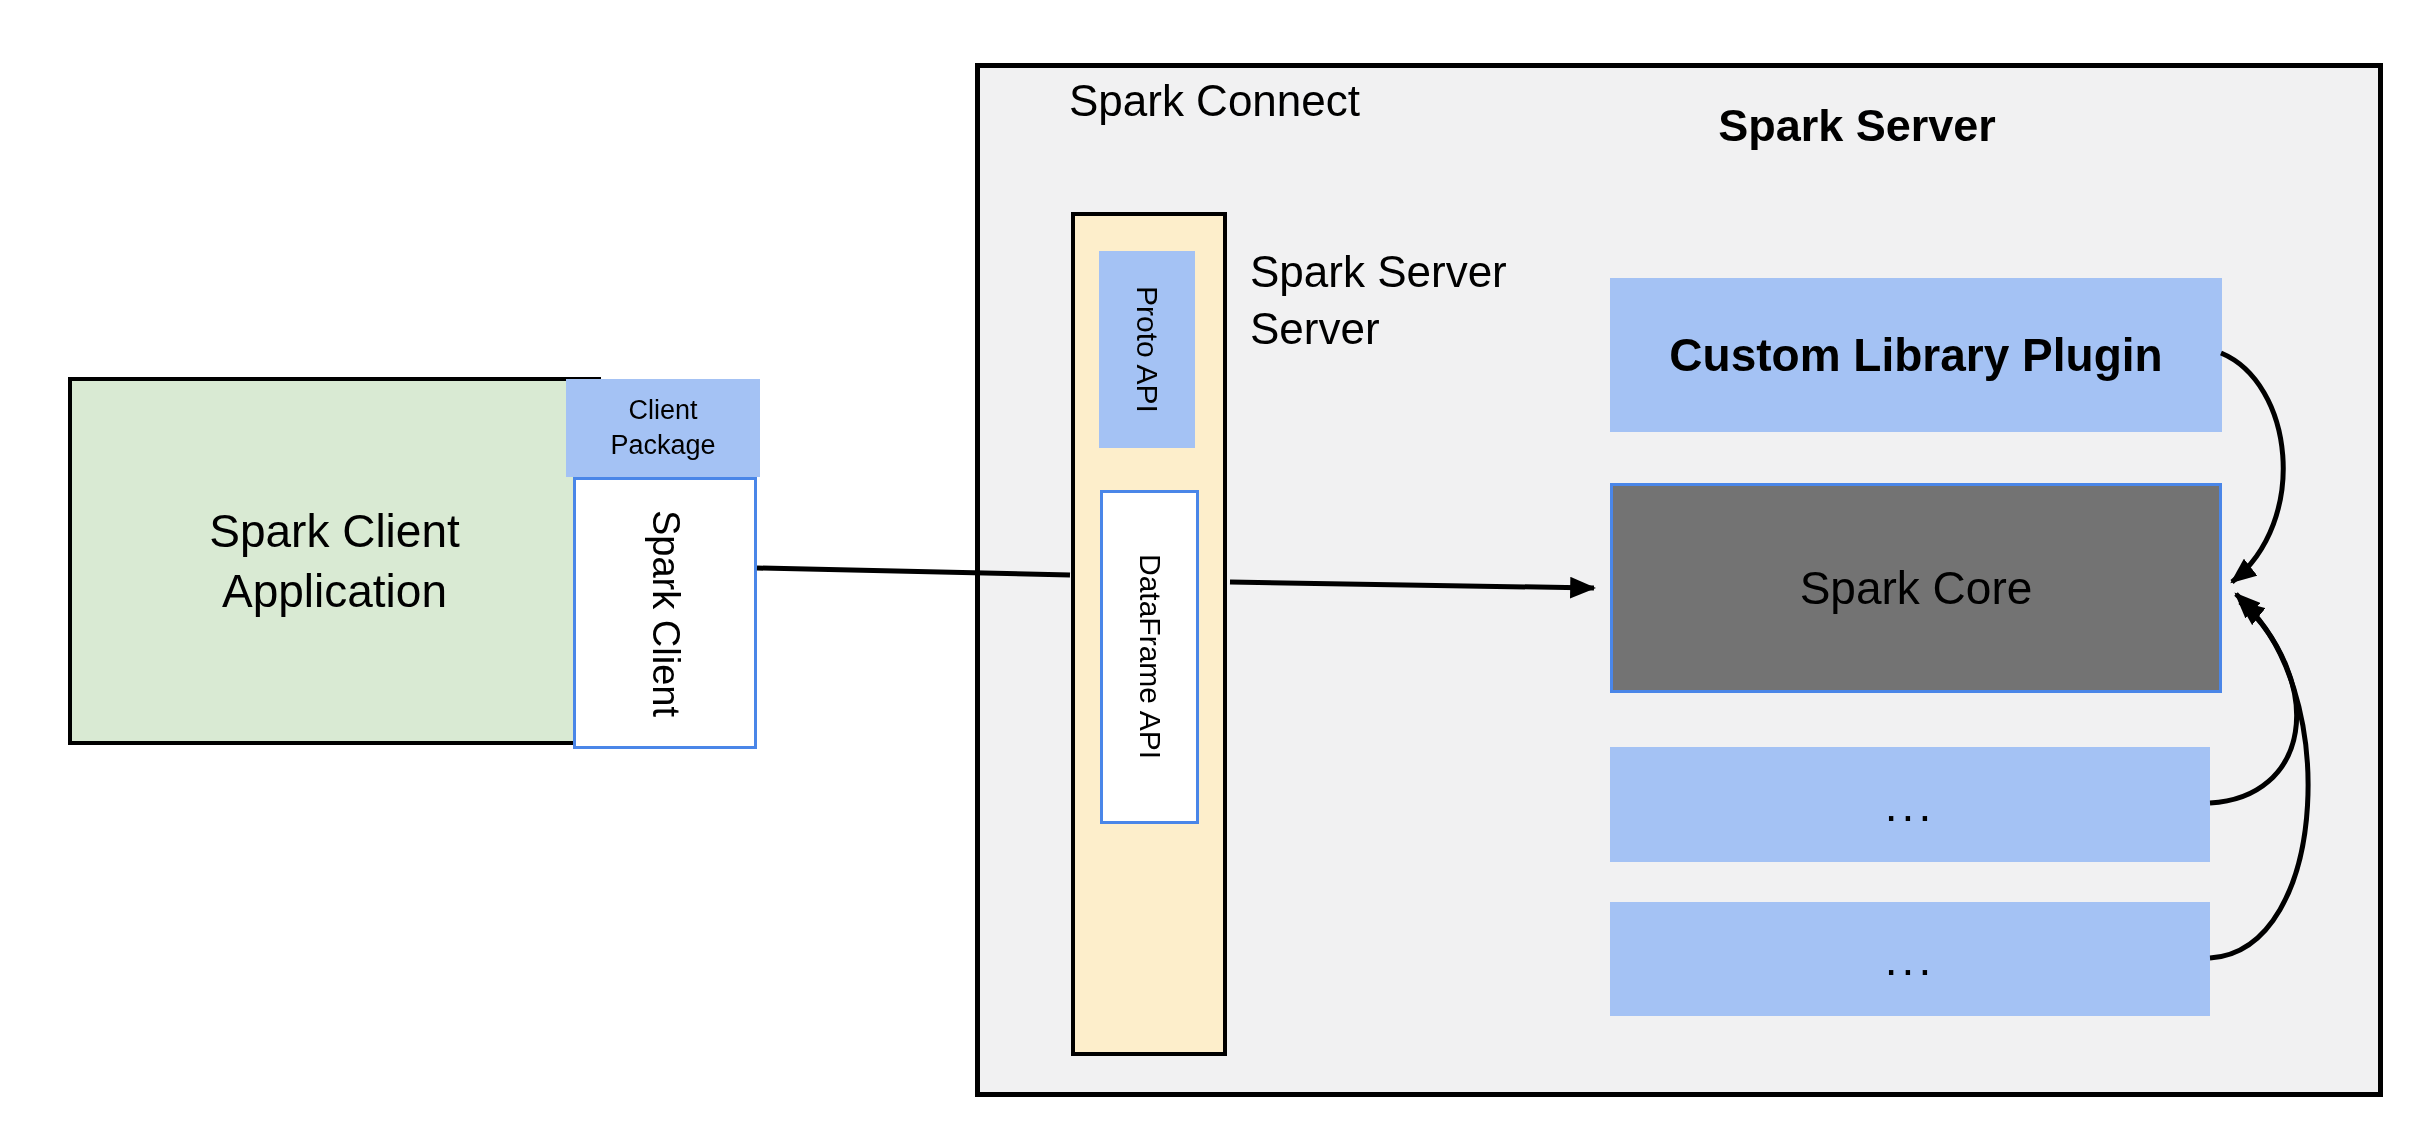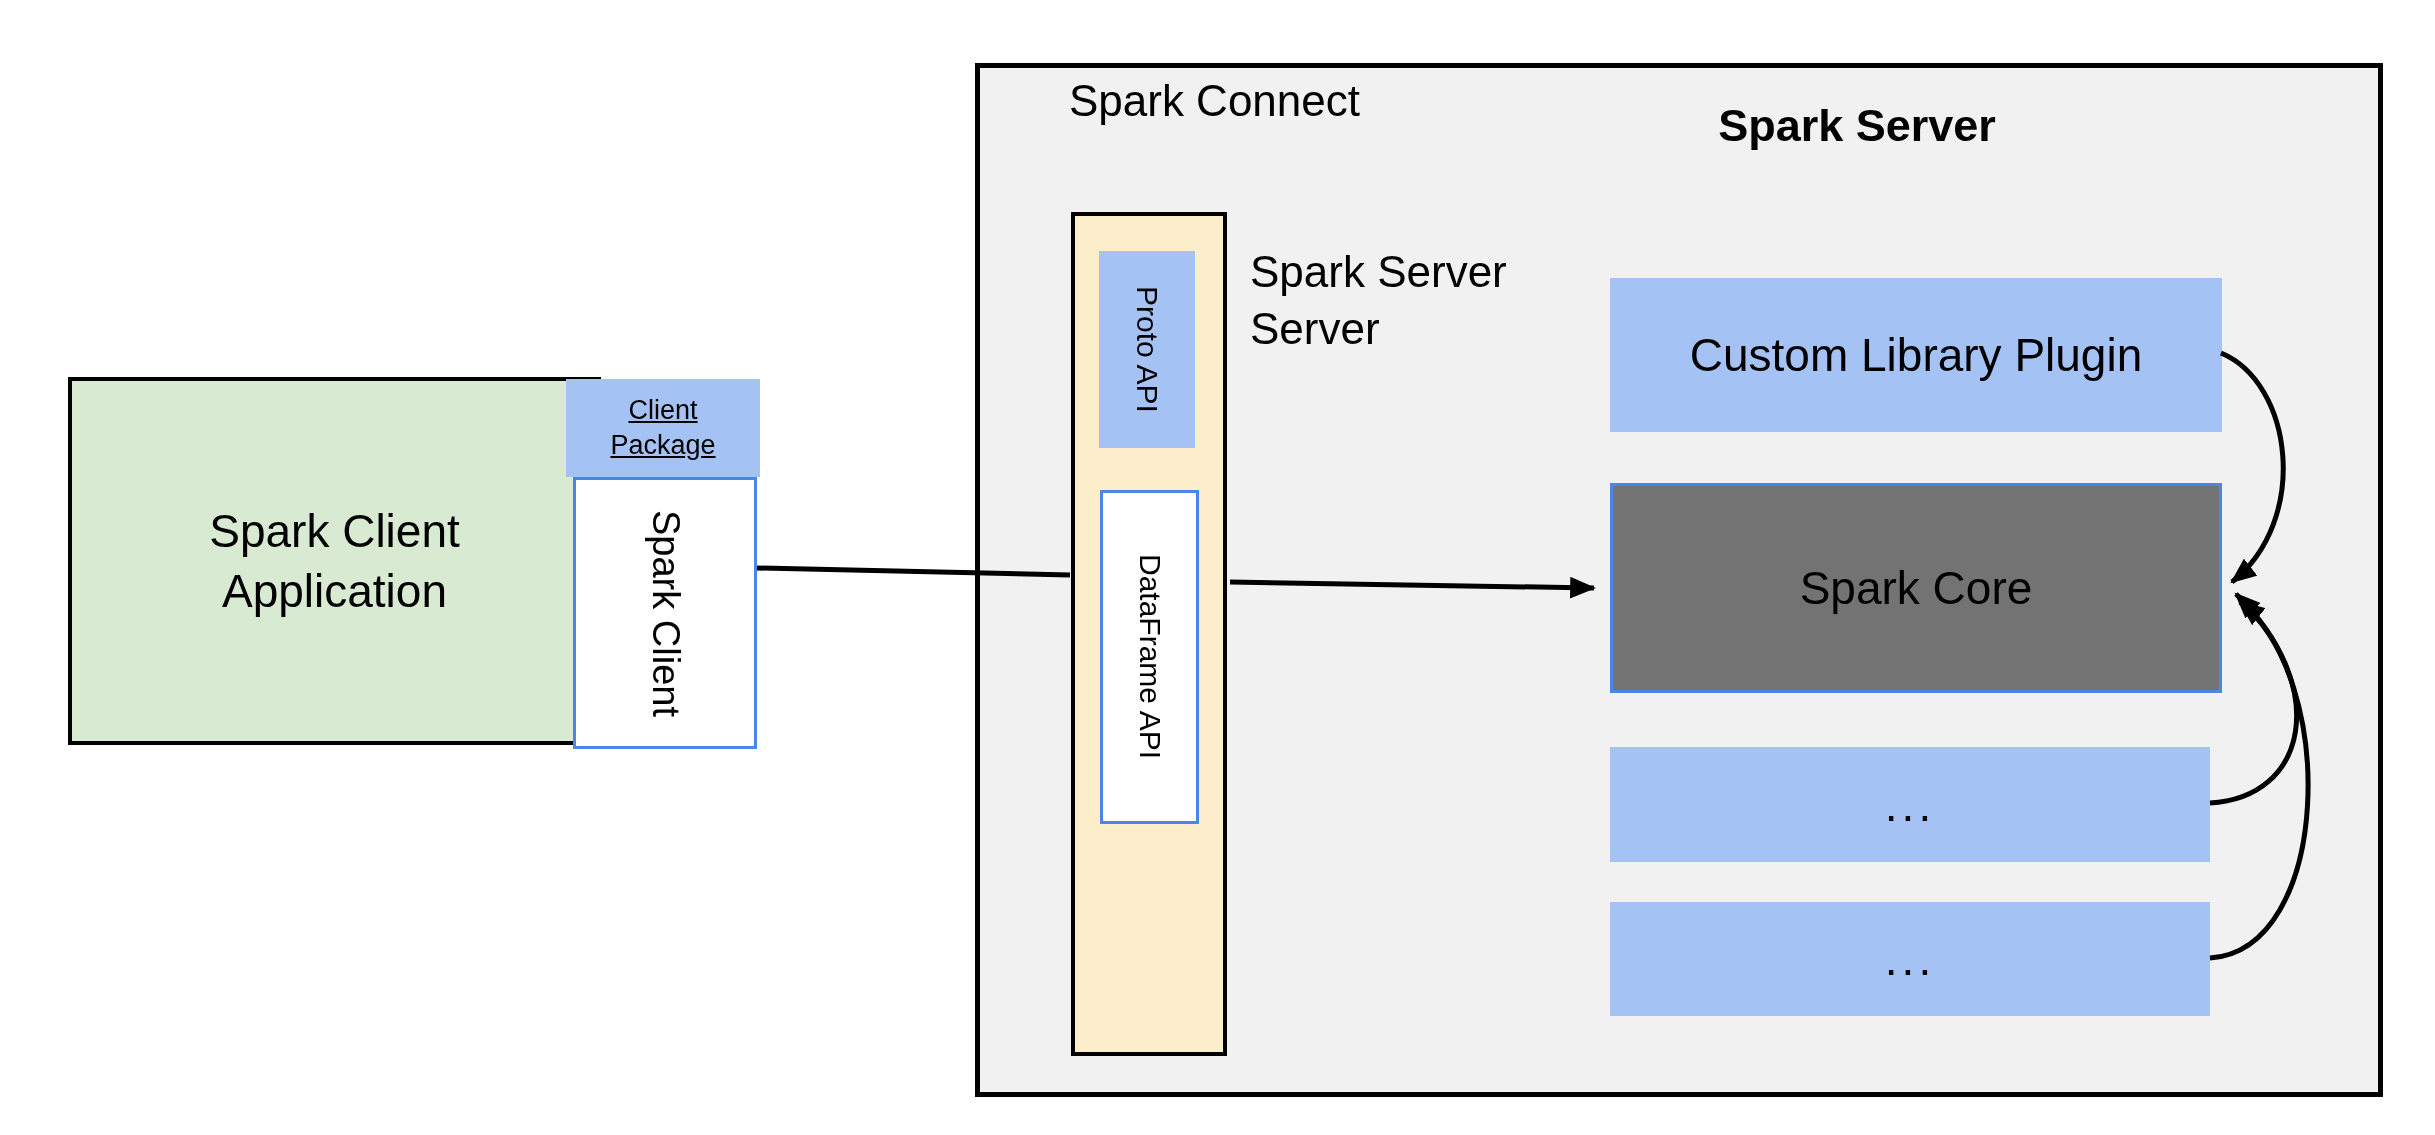--- a/index.html
+++ b/index.html
@@ -9,21 +9,21 @@
   }
   .abs{position:absolute;box-sizing:border-box;}
   
   .green-box{left:68px;top:377px;width:533px;height:368px;
     background:var(--green-fill,#d9ead3);border:4px solid var(--box-border,#000);
     display:flex;align-items:center;justify-content:center;text-align:center;}
   .app-label{font-size:46px;line-height:60px;}
   .package-box{left:566px;top:379px;width:194px;height:98px;
     background:var(--blue-fill,#a4c2f4);
     display:flex;align-items:center;justify-content:center;text-align:center;}
-  .package-label{font-size:27px;line-height:35px;text-decoration:underline;}
+  .package-label{font-size:27px;line-height:35px;}
   .vert-box{display:flex;align-items:center;justify-content:center;}
   .vert-text{writing-mode:vertical-rl;text-orientation:mixed;white-space:nowrap;}
   .spark-client-box{left:573px;top:477px;width:184px;height:272px;
     background:#ffffff;border:3px solid var(--blue-border,#4a86e8);}
   .spark-client-box .vert-text{font-size:38px;}
   
   .gray-box{left:975px;top:63px;width:1408px;height:1034px;
     background:var(--gray-fill,#f1f1f2);border:5px solid var(--box-border,#000);}
   .connect-api-label{left:960px;top:72px;width:400px;text-align:right;
     font-size:44px;line-height:57px;}
@@ -34,21 +34,21 @@
   .proto-box .vert-text,.dataframe-box .vert-text{font-size:30px;}
   .dataframe-box{left:1100px;top:490px;width:99px;height:334px;
     background:#ffffff;border:3px solid var(--blue-border,#4a86e8);}
   .server-library-label{left:1250px;top:243px;width:420px;text-align:left;
     font-size:44px;line-height:57px;}
   .server-title{left:1607px;top:100px;width:500px;text-align:center;
     font-size:45px;font-weight:bold;}
   .plugin-box{left:1610px;top:278px;width:612px;height:154px;
     background:var(--blue-fill,#a4c2f4);
     display:flex;align-items:center;justify-content:center;}
-  .plugin-box .bx-label{font-size:46px;}
+  .plugin-box .bx-label{font-size:46px;font-weight:bold;}
   .core-box{left:1610px;top:483px;width:612px;height:210px;
     background:#737373;border:3px solid var(--blue-border,#4a86e8);
     display:flex;align-items:center;justify-content:center;}
   .core-box .bx-label{font-size:46px;}
   .more-box{background:var(--blue-fill,#a4c2f4);
     display:flex;align-items:center;justify-content:center;}
   .more-box .bx-label{font-size:46px;letter-spacing:4px;}
   .more-box-1{left:1610px;top:747px;width:600px;height:115px;}
   .more-box-2{left:1610px;top:902px;width:600px;height:114px;}
   .line{display:block;}

